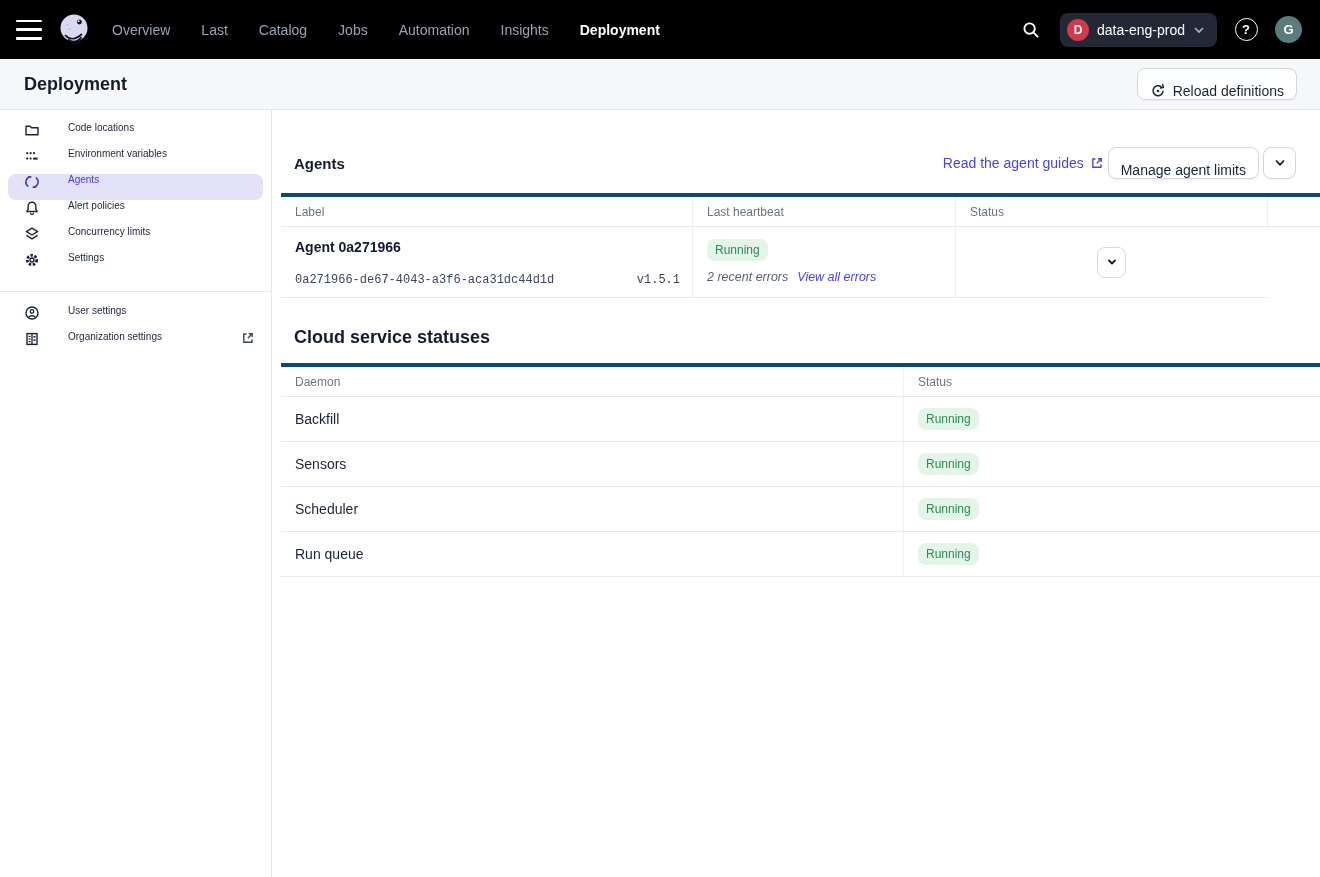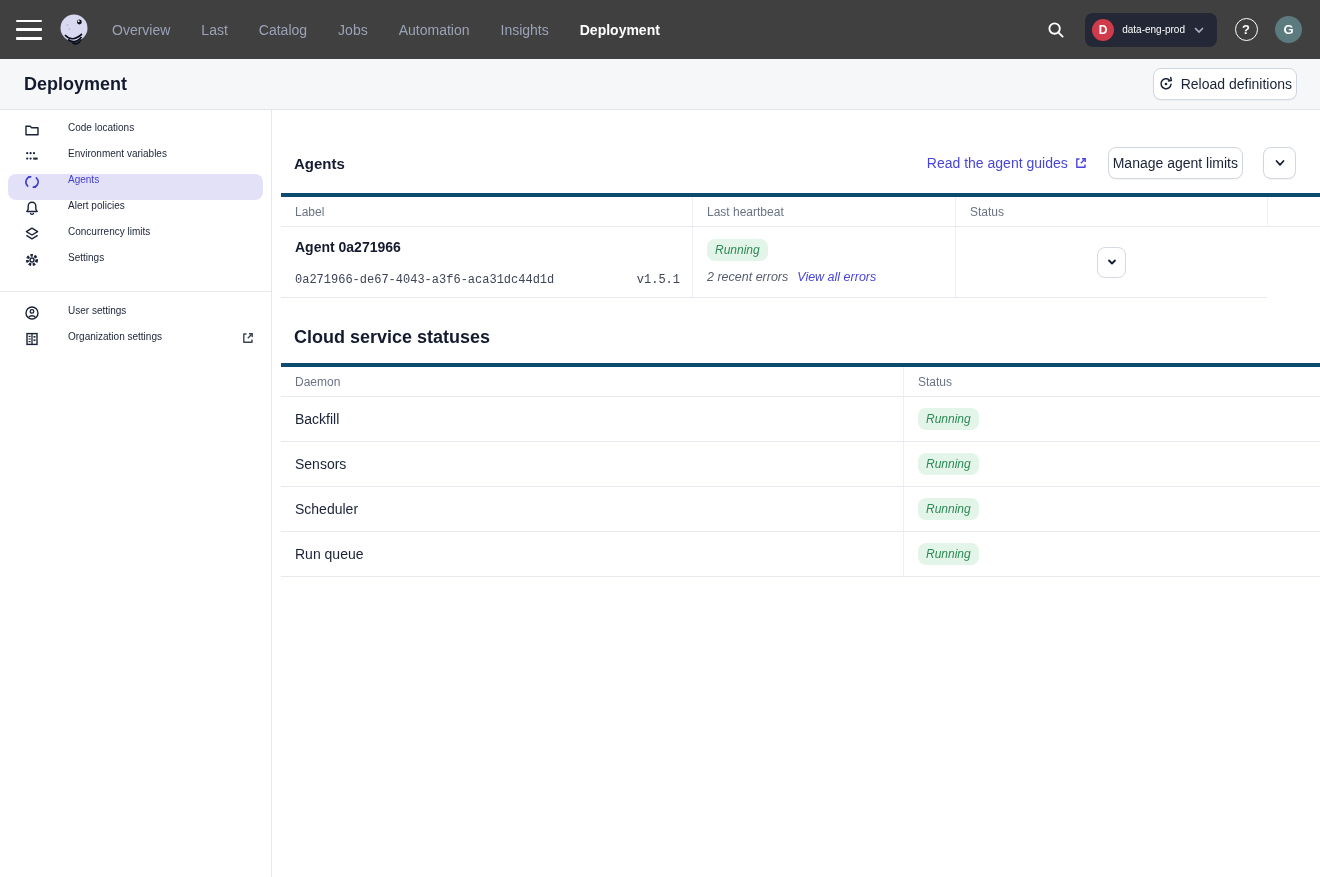--- a/index.html
+++ b/index.html
@@ -1,76 +1,76 @@
 <!DOCTYPE html>
 <html><head>
 <meta charset="utf-8">
 <style>
   * { box-sizing: border-box; margin: 0; padding: 0; }
   html,body { width: 1320px; }
   body { font-family: "Liberation Sans", sans-serif; background: #fff; color: #1a2236; }
   .app { width: 1320px; height: 877px; display: flex; flex-direction: column; overflow: hidden; background:#fff; }
 
   
-  .topnav { height: 59px; background: #404040; display: flex; align-items: center; padding: 0 18px 0 16px; flex-shrink: 0; }
+  .topnav { height: 59px; background: #000000; display: flex; align-items: center; padding: 0 18px 0 16px; flex-shrink: 0; }
   .hamburger { width: 26px; height: 20px; display: flex; flex-direction: column; justify-content: space-between; cursor: pointer; margin-right: 14px; }
   .hamburger span { display: block; height: 2.5px; background: #fff; border-radius: 1px; }
   .logo { width: 36px; height: 38px; margin-right: 20px; }
   .nav-links { display: flex; align-items: center; gap: 31px; }
   .nav-link { color: #9aa2b6; font-size: 14px; cursor: pointer; }
   .nav-link.active { color: #ffffff; font-weight: 700; }
   .topnav .spacer { flex: 1; }
   .nav-right { display: flex; align-items: center; gap: 14px; }
   .icon-btn { width: 30px; height: 30px; display: flex; align-items: center; justify-content: center; cursor: pointer; }
   .depl-pill { display: flex; align-items: center; gap: 8px; background: #232736; border-radius: 8px; height: 34px; padding: 0 12px 0 7px; cursor: pointer; }
   .depl-badge { width: 22px; height: 22px; border-radius: 50%; background: #cf3b4a; color: #fff; font-size: 12px; font-weight: 700; display: flex; align-items: center; justify-content: center; }
-  .depl-label { color: #fff; font-size: 10px; }
+  .depl-label { color: #fff; font-size: 14px; }
   .help-circle { width: 23px; height: 23px; border: 1.6px solid #fff; border-radius: 50%; color: #fff; font-size: 13px; font-weight: 700; display: flex; align-items: center; justify-content: center; }
   .avatar { width: 27px; height: 27px; border-radius: 50%; background: #5c7b7f; color: #fff; font-size: 13px; font-weight: 600; display: flex; align-items: center; justify-content: center; cursor: pointer; }
 
   
   .page-header { height: 51px; background: #f5f7f9; border-bottom: 1px solid #e2e6ea; display: flex; align-items: center; justify-content: space-between; padding: 0 23px 0 24px; flex-shrink: 0; }
   .page-title { font-size: 18px; font-weight: 600; color: #141b2f; }
-  .btn { display: inline-flex; align-items: center; gap: 7px; background: #fff; border: 1px solid #d1d7df; border-radius: 8px; height: 32px; padding: 0 4px; font-size: 14px; color: #1a2236; cursor: pointer; font-family: inherit; box-shadow: 0 1px 1px rgba(20,30,60,.04); }
+  .btn { display: inline-flex; align-items: flex-end; gap: 7px; background: #fff; border: 1px solid #d1d7df; border-radius: 8px; height: 32px; padding: 0 12px; font-size: 14px; color: #1a2236; cursor: pointer; font-family: inherit; box-shadow: 0 1px 1px rgba(20,30,60,.04); }
 
   
   .body-row { flex: 1; display: flex; min-height: 0; }
   .sidebar { width: 272px; border-right: 1px solid #e5e8ec; padding-top: 12px; flex-shrink: 0; }
   .side-item { display: flex; gap: 28px; height: 26px; padding: 0 16px 0 24px; font-size: 10px; color: #1b2337; cursor: pointer; }
   .side-item svg { flex-shrink: 0; color: #1b2337; }
   .side-item.active { background: #e3e1f8; border-radius: 8px; margin: 0 8px; padding: 0 8px 0 16px; color: #4341cf; }
   .side-item.active svg { color: #4341cf; }
   .side-item .ext { margin-left: auto; color: #3a4254; }
   .side-divider { border: none; border-top: 1px solid #e5e8ec; margin: 13px 0; }
 
   .main { flex: 1; min-width: 0; padding-top: 16px; }
   .section-head { display: flex; align-items: center; justify-content: space-between; padding: 0 24px 0 22px; }
   .h2 { font-size: 18px; font-weight: 600; color: #141b2f; }
   .countdown { display: flex; align-items: center; gap: 9px; font-size: 14px; color: #444c5d; }
   .countdown svg { color: #626b7c; cursor: pointer; }
 
   .toolbar { display: flex; align-items: center; justify-content: space-between; padding: 0 24px 0 22px; margin-top: 21px; }
   .h3 { font-size: 15px; font-weight: 700; color: #141b2f; }
-  .toolbar-right { display: flex; align-items: center; gap: 20px; }
+  .toolbar-right { display: flex; align-items: center; gap: 4px; }
   .link { color: #4845d8; font-size: 14px; text-decoration: none; display: inline-flex; align-items: center; gap: 6px; cursor: pointer; }
   .caret-btn { width: 33px; height: 32px; display: inline-flex; align-items: center; justify-content: center; background: #fff; border: 1px solid #d1d7df; border-radius: 8px; cursor: pointer; box-shadow: 0 1px 1px rgba(20,30,60,.04); }
 
   
   .table { margin-left: 9px; border-top: 4px solid #0c4a6e; }
   .agents-grid { display: grid; grid-template-columns: 411px 263px 312px 1fr; }
   .cloud-grid { display: grid; grid-template-columns: 622px 1fr; }
   .thead-cell { height: 30px; display: flex; align-items: center; padding-left: 14px; font-size: 12px; color: #6b7483; border-bottom: 1px solid #e6e9ee; }
   .cell-sep { border-left: 1px solid #edeff3; }
   .cell { border-bottom: 1px solid #e6e9ee; }
   .agent-cell { padding: 12px 12px 10px 14px; display: flex; flex-direction: column; justify-content: space-between; min-height: 71px; }
   .agent-name { font-size: 14px; font-weight: 700; color: #141b2f; }
   .mono { font-family: "Liberation Mono", monospace; font-size: 12px; color: #3c4456; }
   .id-row { display: flex; justify-content: space-between; align-items: baseline; }
   .hb-rel { font-size: 14px; color: #1a2236; }
-  .badge { display: inline-block; background: #e3f5e9; color: #2e8a57; font-size: 12px; padding: 4px 8px; border-radius: 8px; width: fit-content; font-style: italic; }
+  .badge { display: inline-block; background: #e3f5e9; color: #2e8a57; font-size: 12px; padding: 4px 8px; border-radius: 8px; width: fit-content; }
   .errors-row { display: flex; align-items: center; gap: 9px; font-size: 12.5px; margin-top: 9px; font-style: italic; }
   .errors-count { color: #555e6f; }
   .link-sm { color: #4845d8; font-size: 12.5px; cursor: pointer; text-decoration: none; }
   .expander-cell { display: flex; align-items: center; justify-content: center; }
   .expander-btn { width: 29px; height: 31px; background: #fff; border: 1px solid #d4d9e2; border-radius: 8px; display: flex; align-items: center; justify-content: center; cursor: pointer; }
   .cloud-section-title { margin-top: 29px; padding-left: 22px; }
   .daemon-cell { height: 45px; display: flex; align-items: center; padding-left: 14px; font-size: 14px; color: #1a2236; }
   .status-cell { height: 45px; display: flex; align-items: center; padding-left: 14px; }
 </style>
 </head>

